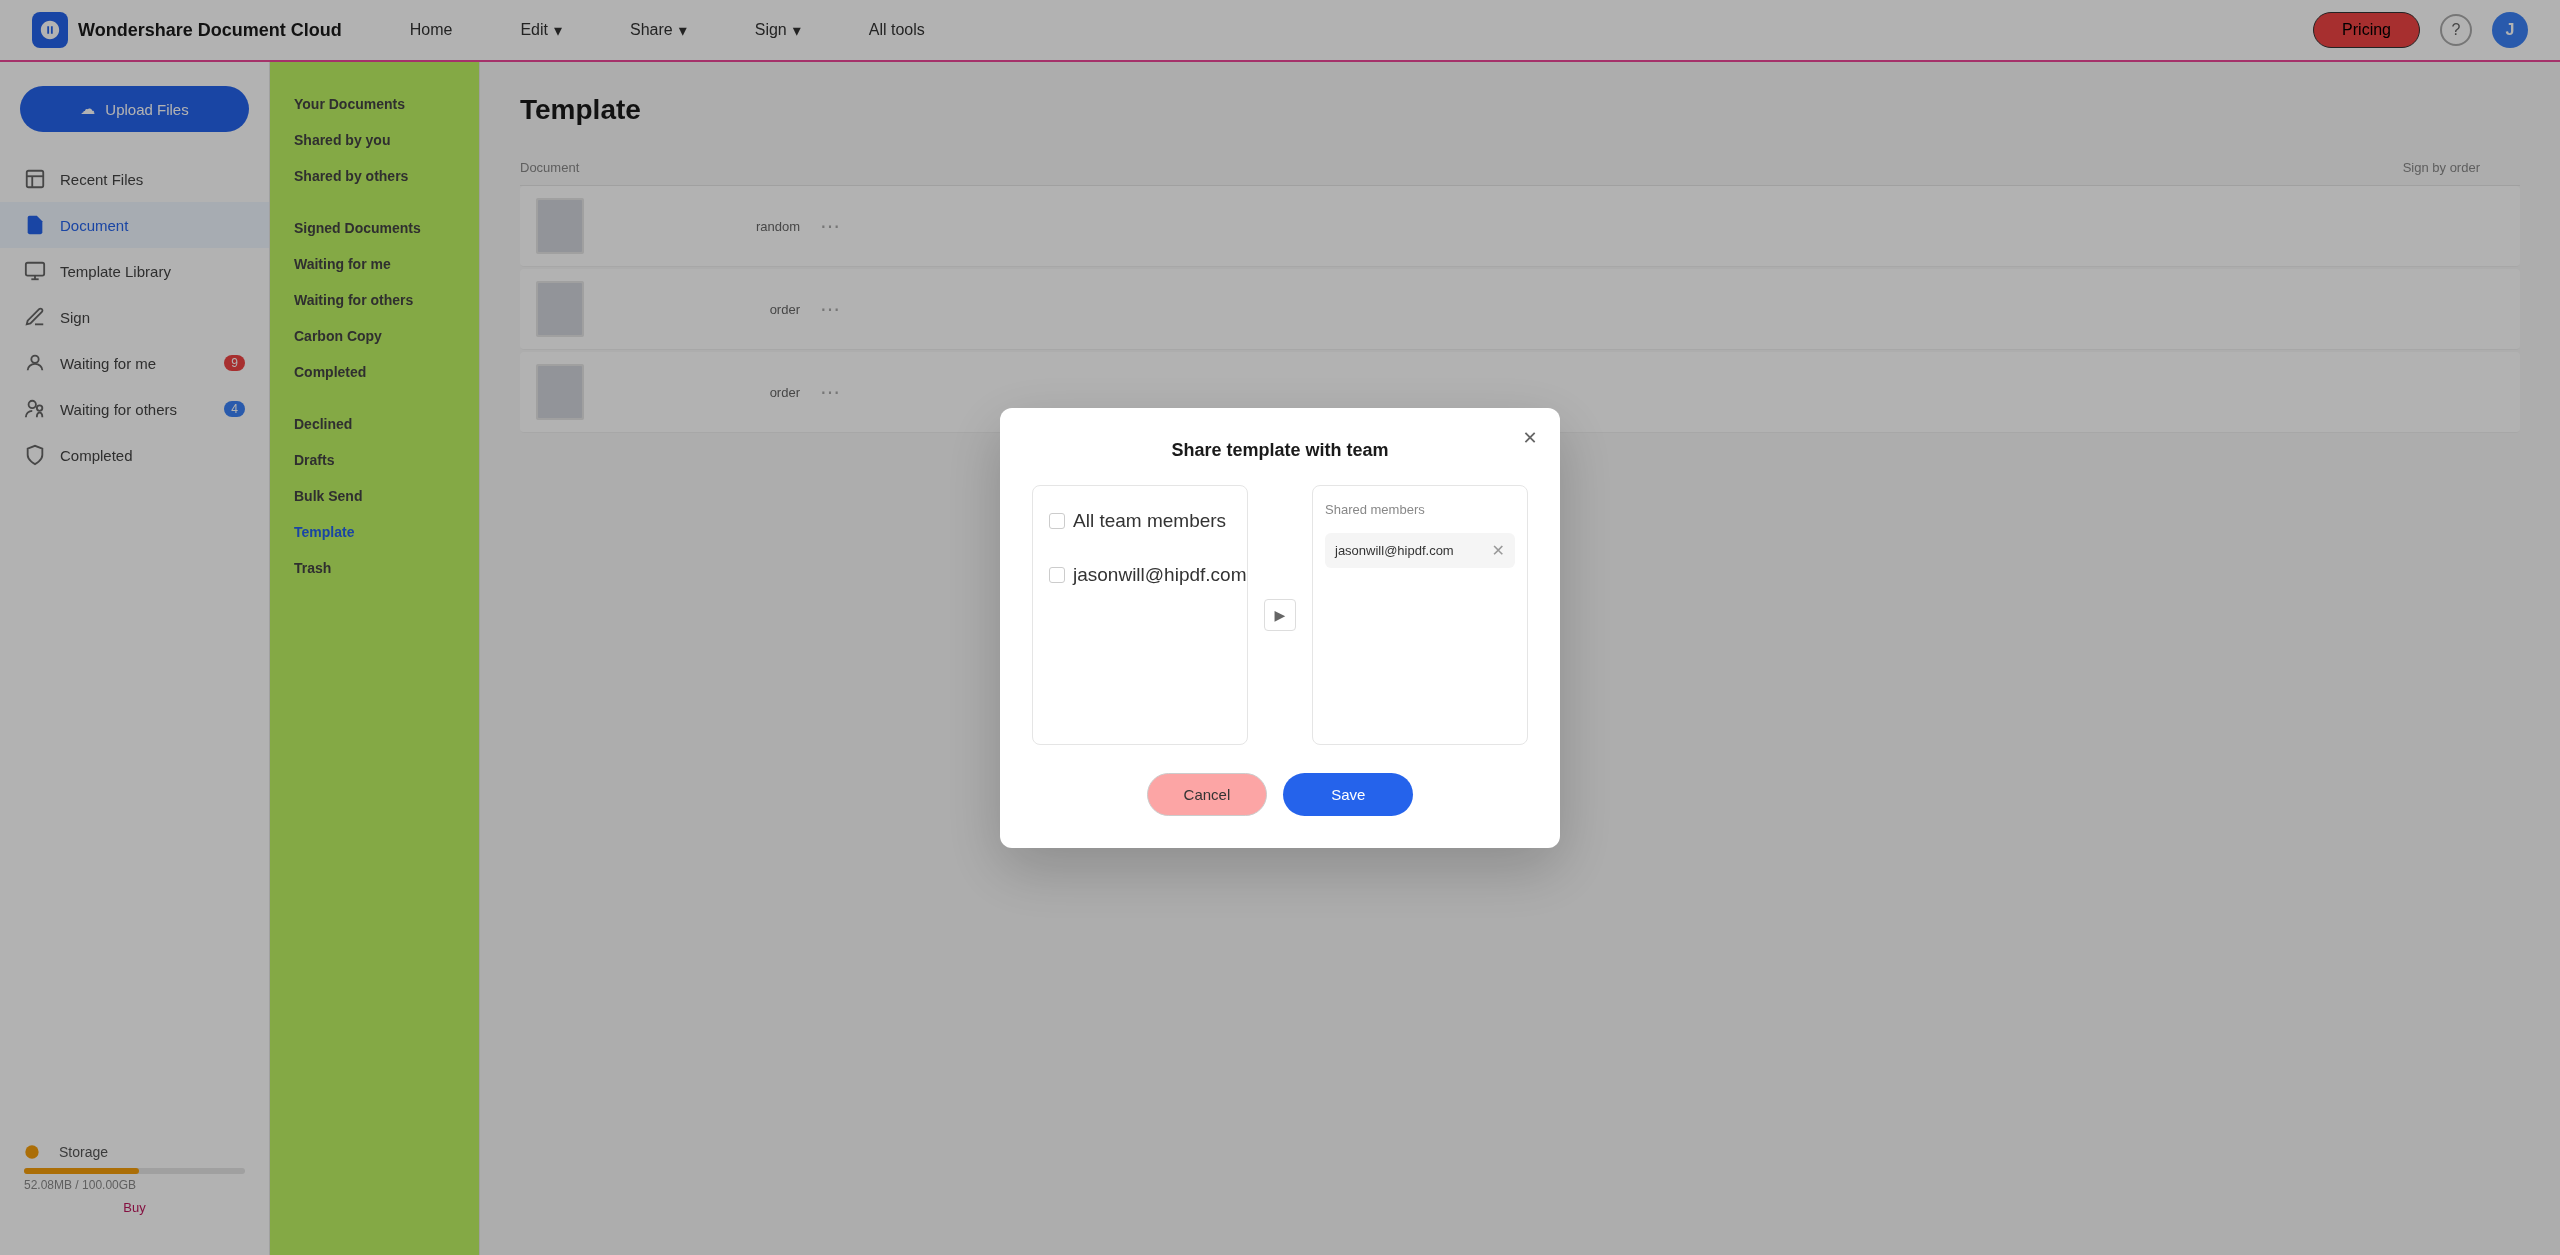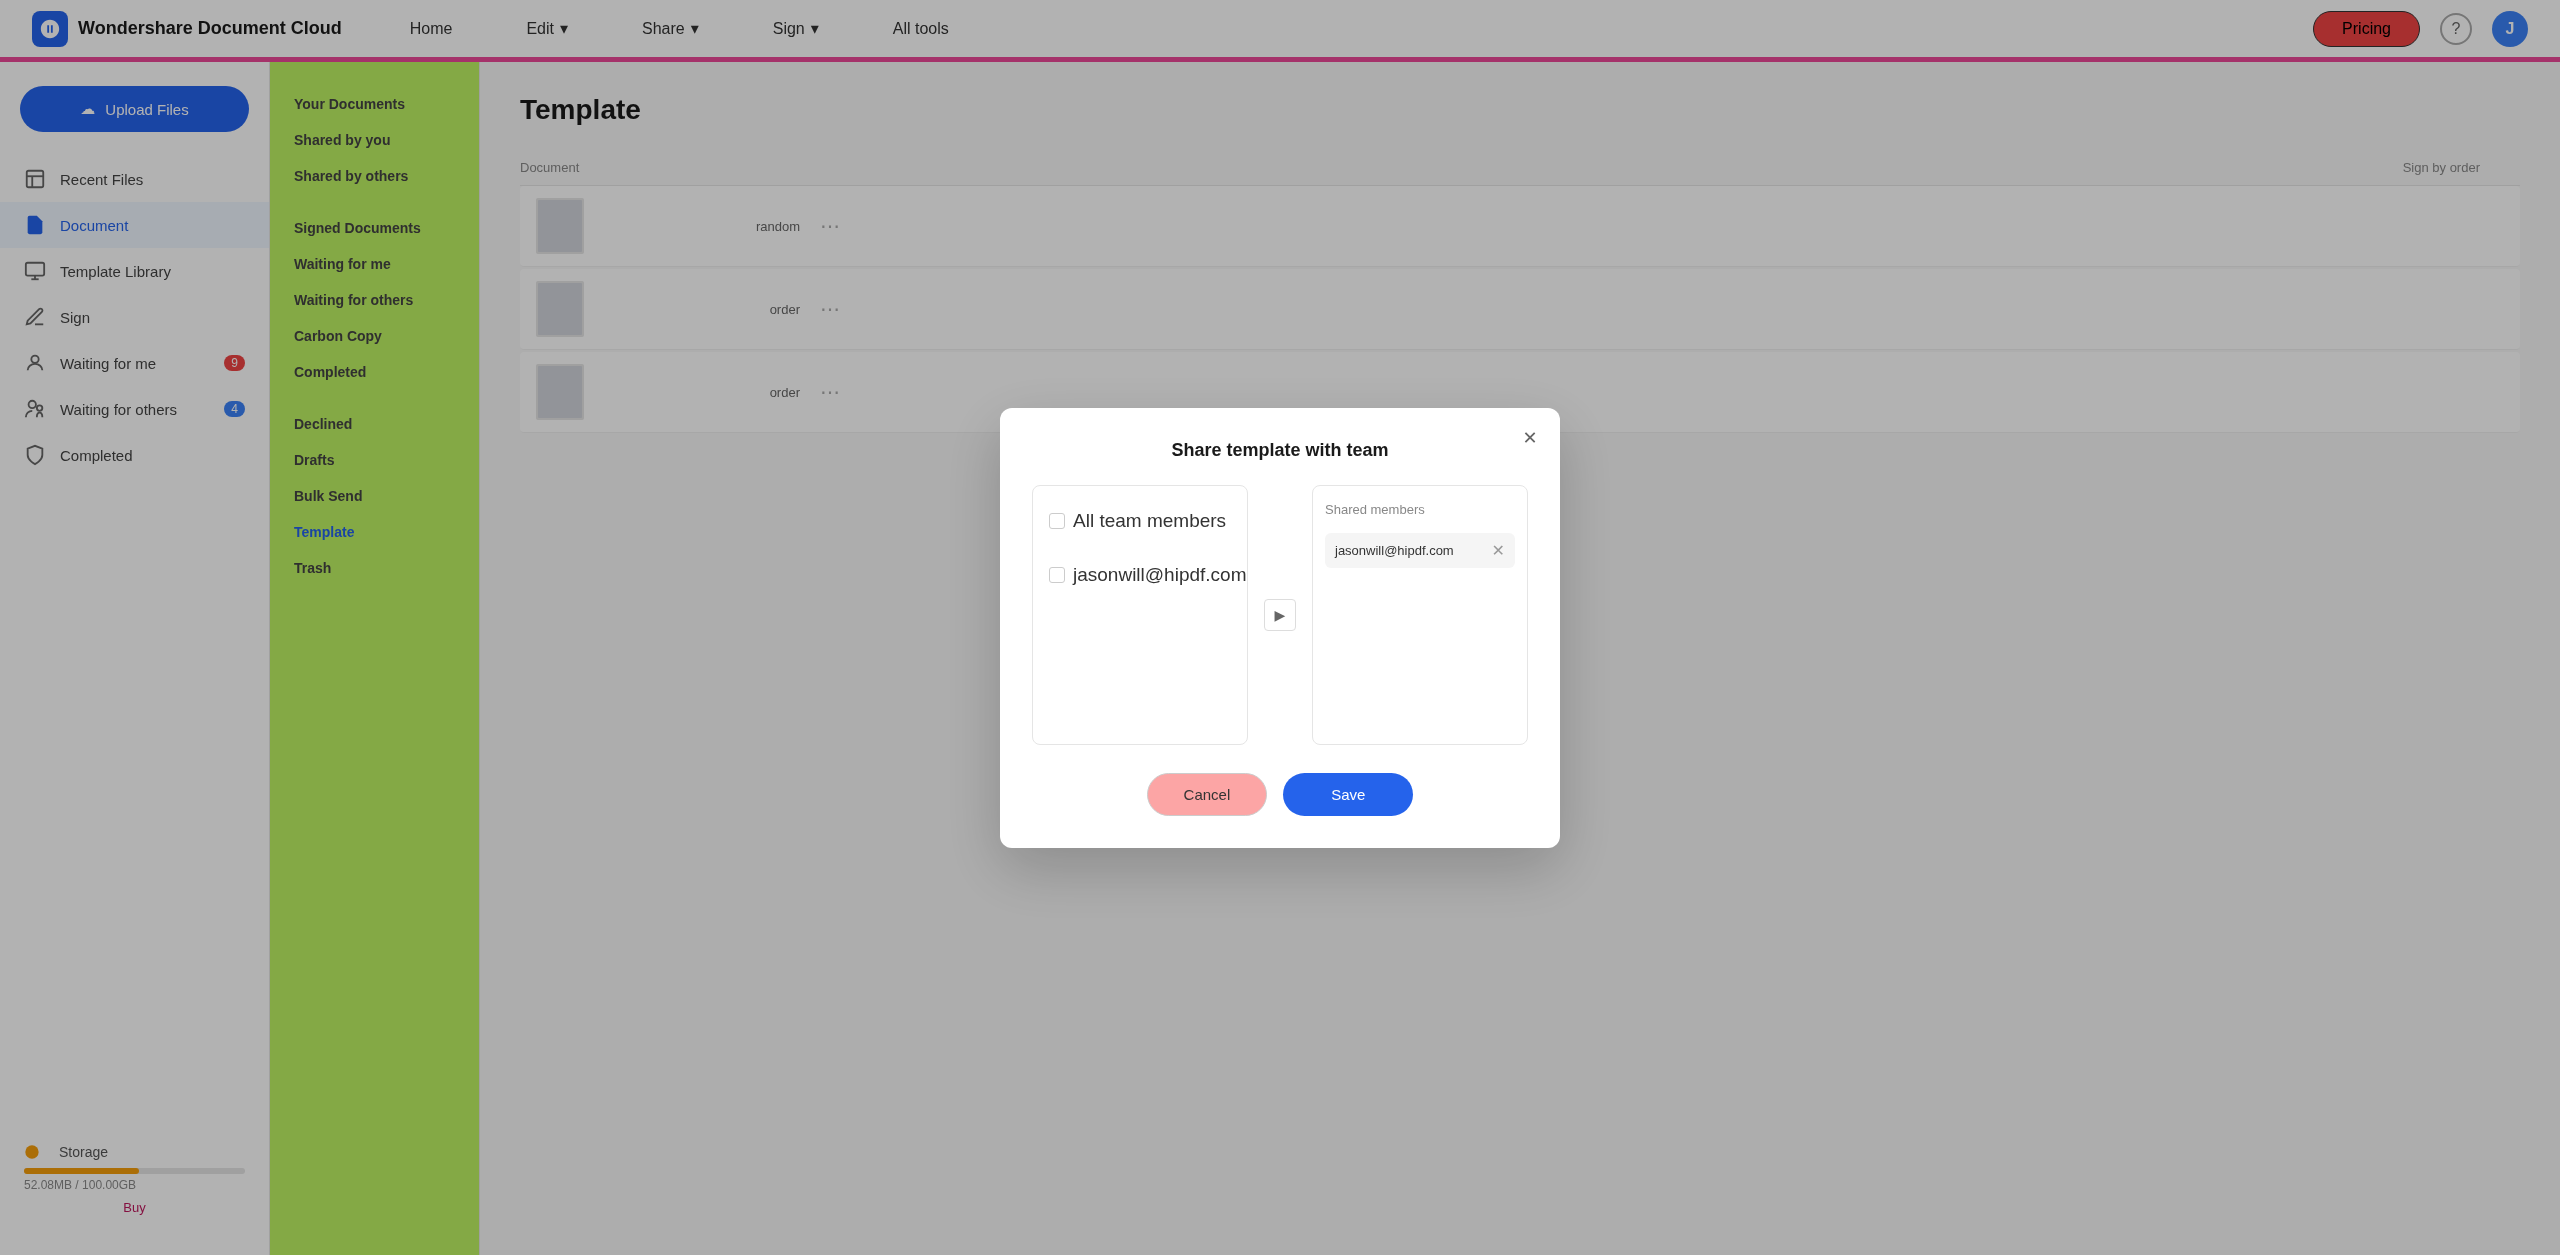--- a/index.html
+++ b/index.html
@@ -1,28 +1,28 @@
 <!DOCTYPE html>
 <html><head>
   <meta charset="utf-8">
   <style>
     * { margin: 0; padding: 0; box-sizing: border-box; }
     body { font-family: -apple-system, BlinkMacSystemFont, 'Segoe UI', sans-serif; background: #f0f0f0; width: 2560px; height: 1255px; overflow: hidden; }
 
     
     .top-nav {
       display: flex; align-items: center; height: 62px;
-      background: #fff; border-bottom: 5px solid #ec4899;
+      background: #fff; border-bottom: 2px solid #ec4899;
       padding: 0 32px; position: fixed; top: 0; left: 0; right: 0; z-index: 100;
     }
     .logo-area { display: flex; align-items: center; gap: 10px; min-width: 260px; }
     .logo-icon { width: 36px; height: 36px; background: #2563eb; border-radius: 8px; display: flex; align-items: center; justify-content: center; }
     .logo-icon svg { width: 22px; height: 22px; fill: white; }
     .logo-text { font-size: 18px; font-weight: 600; color: #1a1a1a; }
-    .nav-links { display: flex; align-items: flex-start; gap: 18px; flex: 1; margin-left: 40px; }
+    .nav-links { display: flex; align-items: flex-start; gap: 12px; flex: 1; margin-left: 40px; }
     .nav-item { padding: 0 28px; height: 62px; display: flex; align-items: center; font-size: 16px; color: #333; cursor: pointer; gap: 6px; }
     .nav-right { display: flex; align-items: center; gap: 20px; }
     .pricing-btn { border: 1.5px solid #333; border-radius: 24px; padding: 8px 28px; font-size: 16px; cursor: pointer; background: #ef4444; }
     .help-icon { width: 32px; height: 32px; border-radius: 50%; border: 2px solid #aaa; display: flex; align-items: center; justify-content: center; font-size: 16px; color: #666; cursor: pointer; }
     .avatar { width: 36px; height: 36px; border-radius: 50%; background: #3b82f6; display: flex; align-items: center; justify-content: center; color: white; font-size: 16px; font-weight: 600; cursor: pointer; }
 
     
     .app-body { display: flex; margin-top: 62px; height: calc(1255px - 62px); }
 
     

